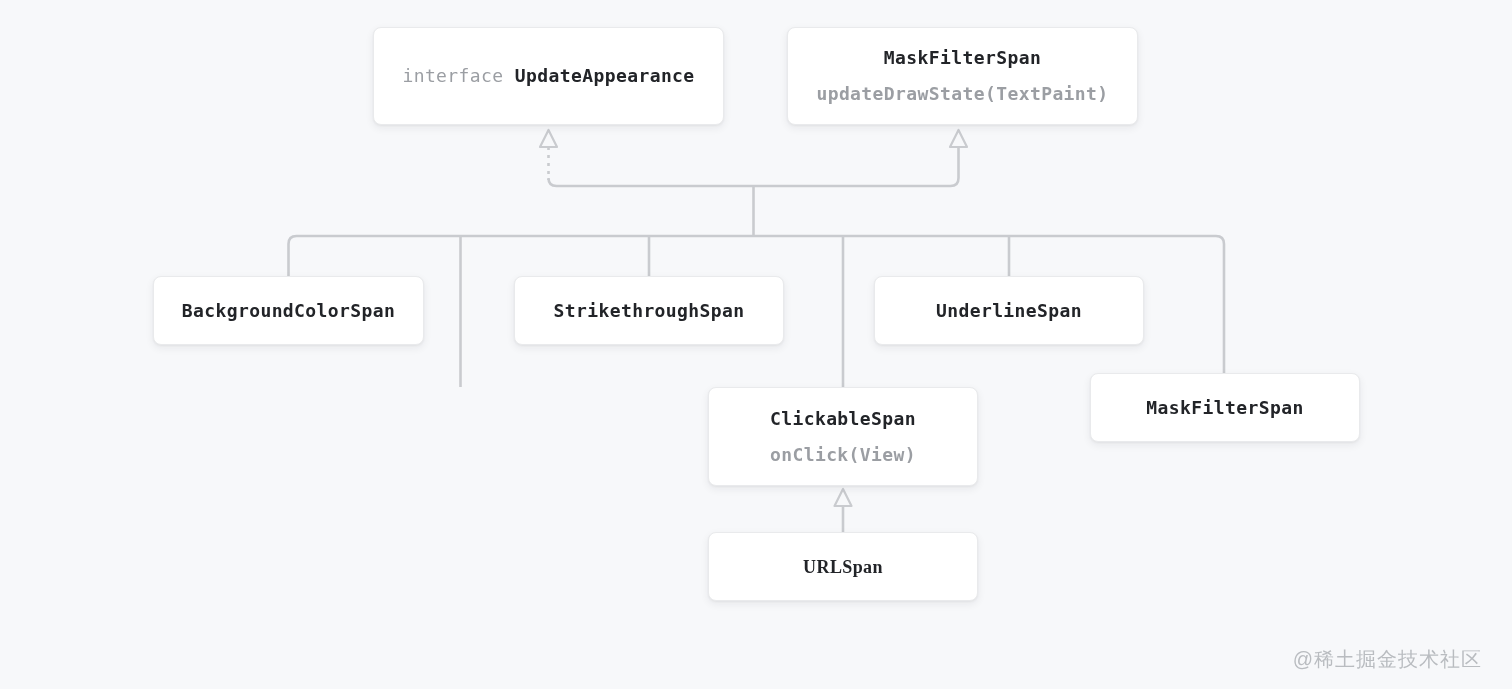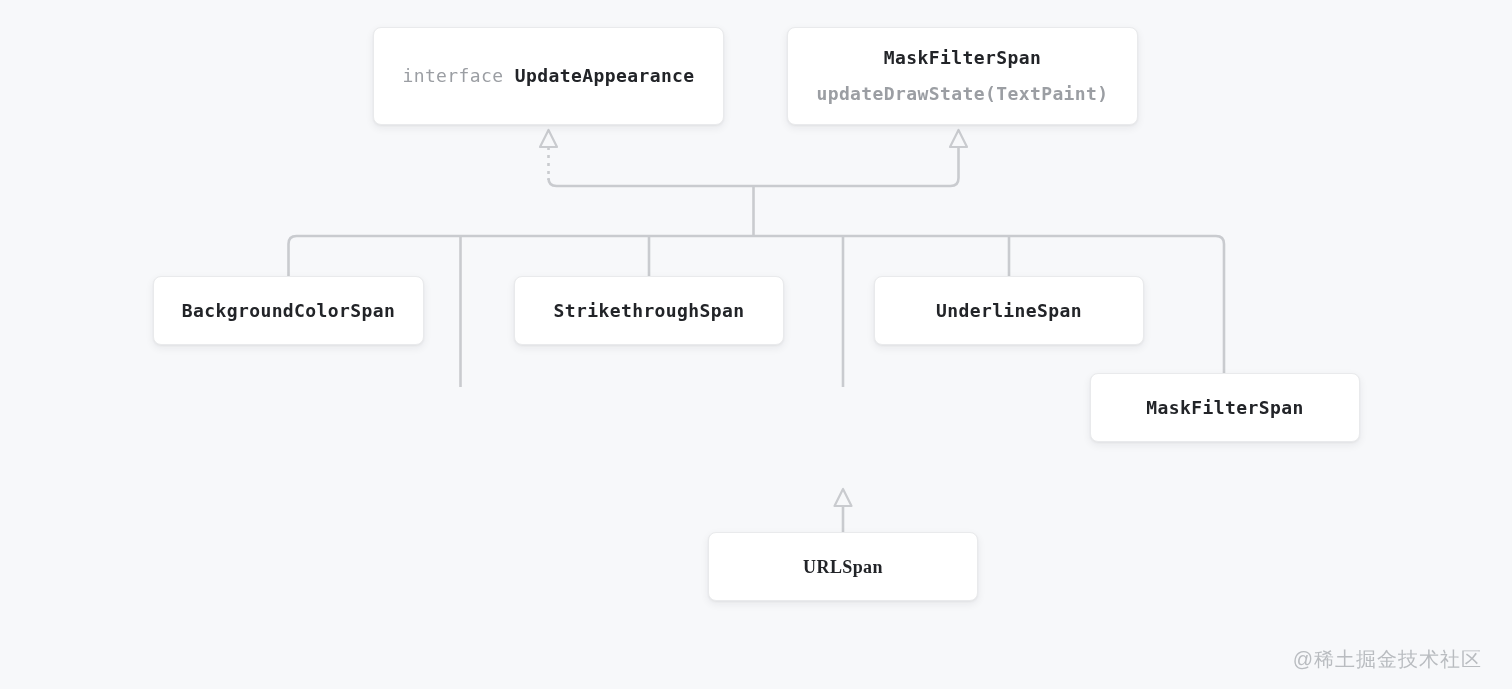--- a/index.html
+++ b/index.html
@@ -141,20 +141,24 @@
 
   <div class="node" id="n-strikethrough">
     <div class="node-title">StrikethroughSpan</div>
   </div>
 
   <div class="node" id="n-underline">
     <div class="node-title">UnderlineSpan</div>
   </div>
 
 
+  <div class="node" id="n-clickable">
+    <div class="node-title">ClickableSpan</div>
+    <div class="node-subtitle">onClick(View)</div>
+  </div>
 
   <div class="node" id="n-mask-filter">
     <div class="node-title">MaskFilterSpan</div>
   </div>
 
   <div class="node" id="n-url">
     <div class="node-title">URLSpan</div>
   </div>
 
   <div class="watermark">@稀土掘金技术社区</div>

